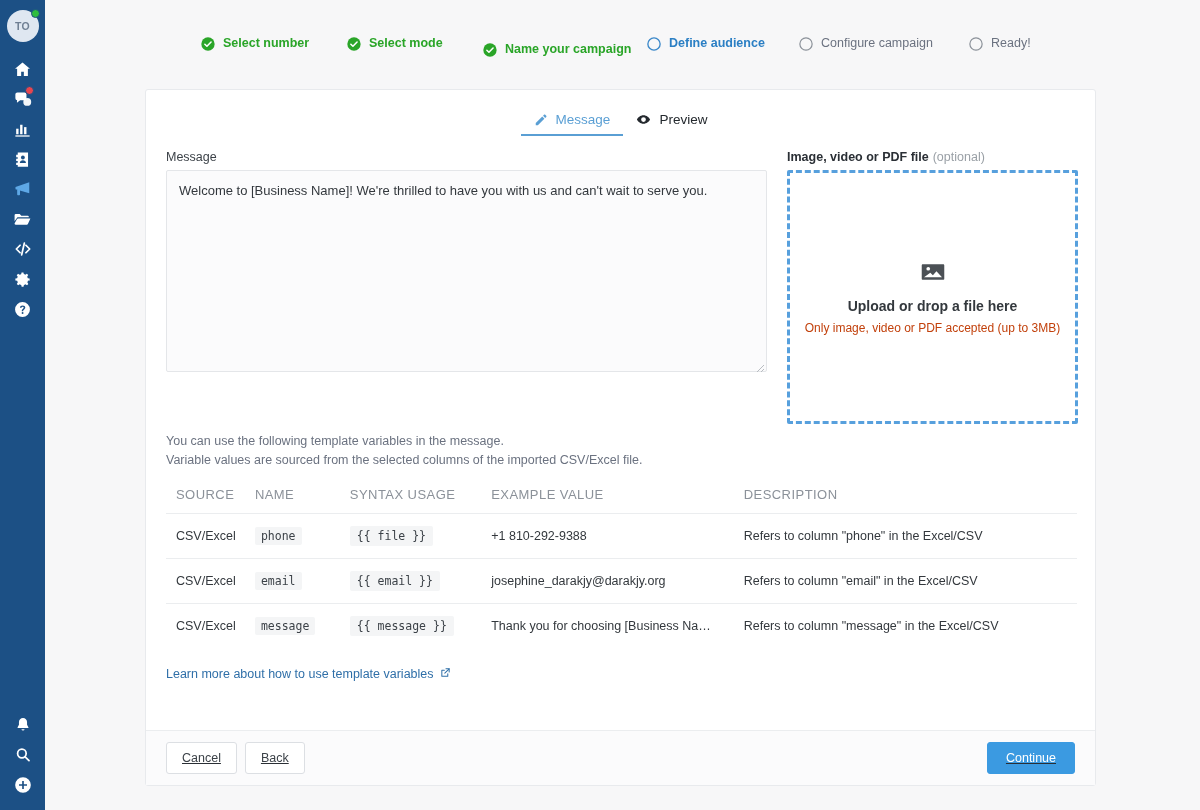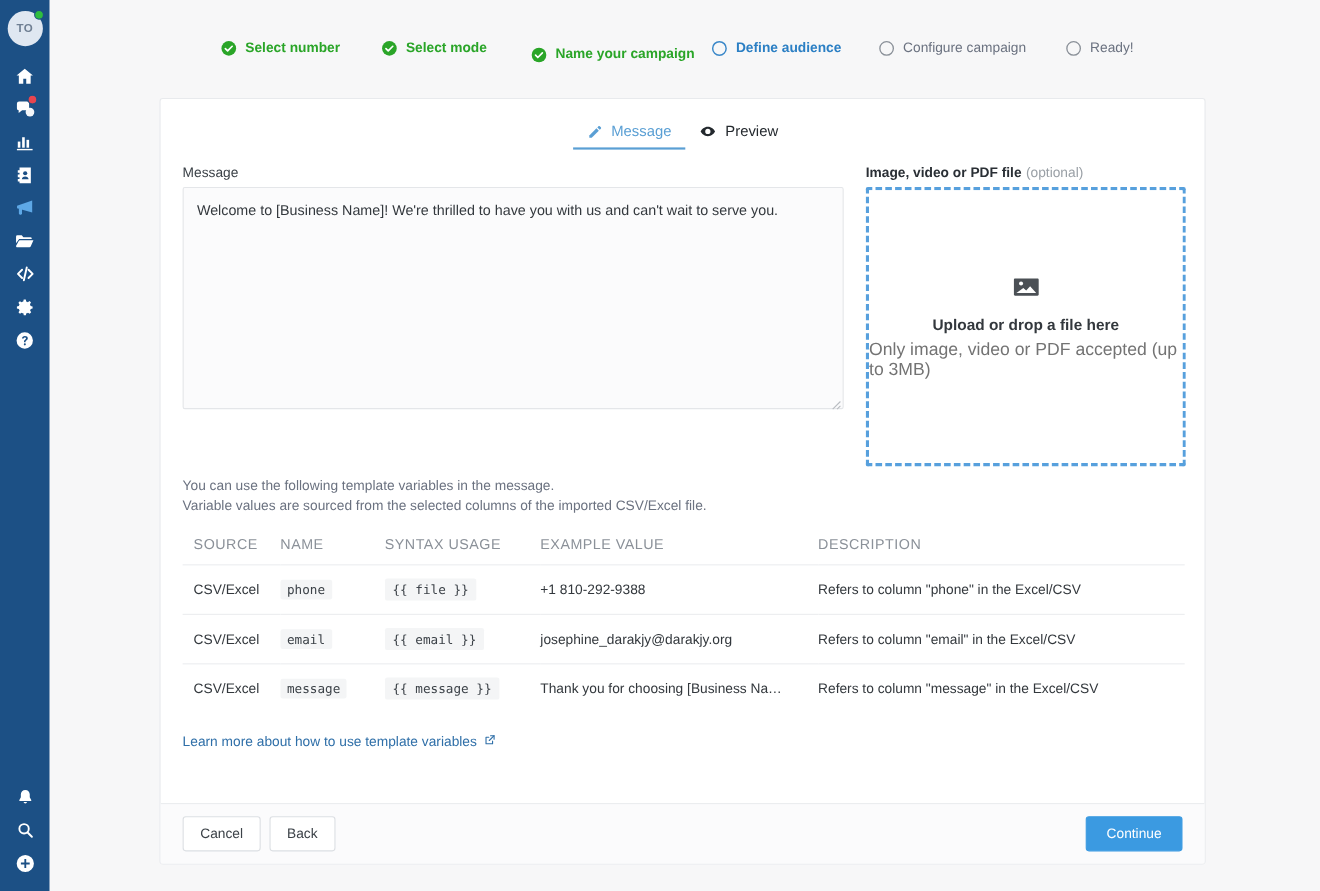--- a/index.html
+++ b/index.html
@@ -137,21 +137,21 @@
   #dropzone {
     width: 291px; height: 254px;
     border: 3px dashed #57a0dd;
     background: #fff;
     display: flex; flex-direction: column;
     align-items: center; justify-content: center;
     border-radius: 2px;
   }
   #dropzone .icon { color: #4b5055; margin-bottom: 10px; }
   #dropzone .t1 { font-size: 14px; font-weight: bold; color: #33383d; margin-bottom: 7px; }
-  #dropzone .t2 { font-size: 16px; color: #737373; }
+  #dropzone .t2 { font-size: 12px; color: #c2410c; }
 
   
   #vars { padding: 8px 20px 0 20px; }
   .vars-title {
     display: flex; align-items: center; gap: 6px;
     font-size: 12.5px; font-weight: bold; color: #2a2f35;
     margin-bottom: 4px;
   }
   .info-icon { color: #4a9ada; display: flex; align-items: center; }
   .vars-sub { font-size: 12.5px; color: #6b7280; line-height: 1.55; }
@@ -192,21 +192,21 @@
   }
   #learn a {
     font-size: 12.5px; color: #2f6fa8; text-decoration: none;
     display: inline-flex; align-items: center; gap: 6px;
   }
 
   
   #footer {
     position: absolute; left: 0; right: 0; bottom: 0; height: 55px;
     background: #fbfbfc; border-top: 1px solid #ebedef;
-    display: flex; align-items: center; padding: 0 20px;
+    display: flex; align-items: center; padding: 0 20px; text-decoration: underline;
   }
   .btn {
     font-family: "Liberation Sans", sans-serif;
     font-size: 12.5px; border-radius: 3px; cursor: pointer;
     padding: 8px 15px; background: #fff;
     border: 1px solid #dcdfe3; color: #3c4248;
   }
   .btn + .btn { margin-left: 8px; }
   .btn.primary {
     background: #3b9ae1; border-color: #3b9ae1; color: #fff;

